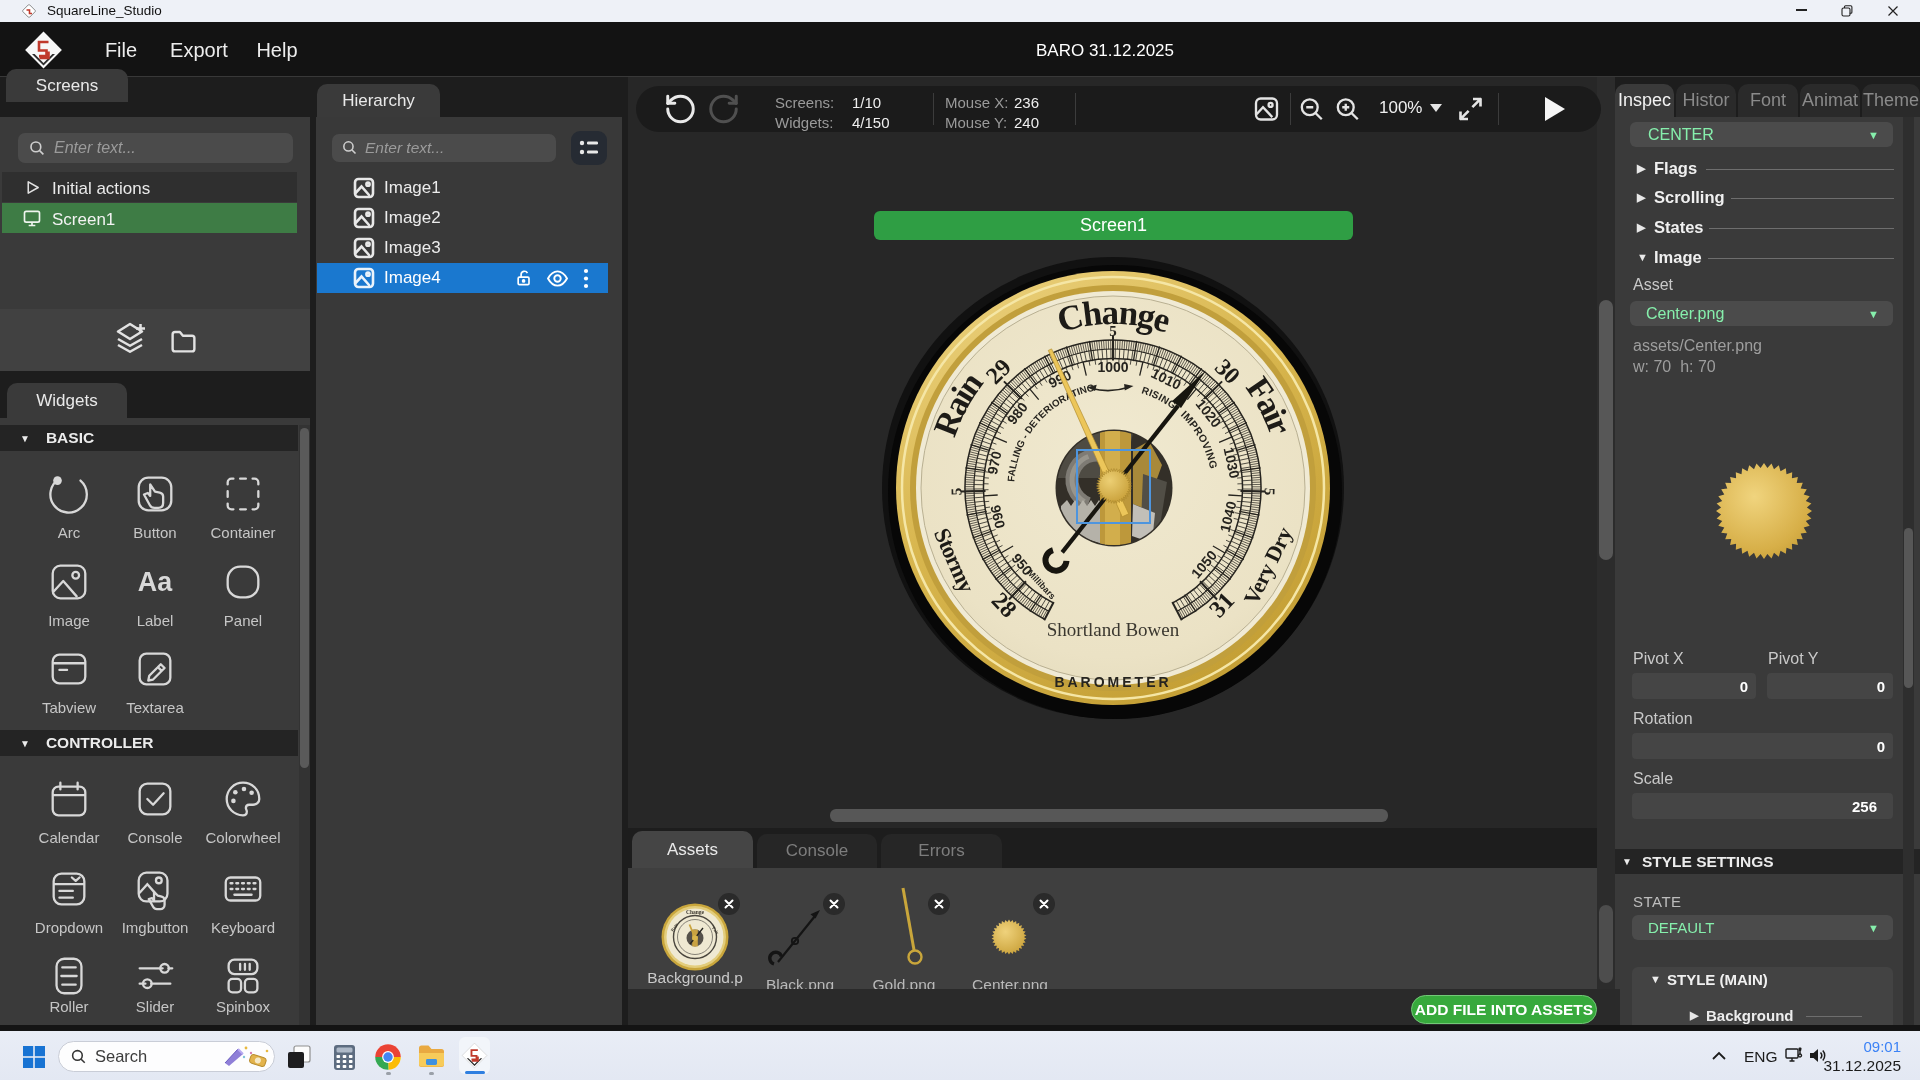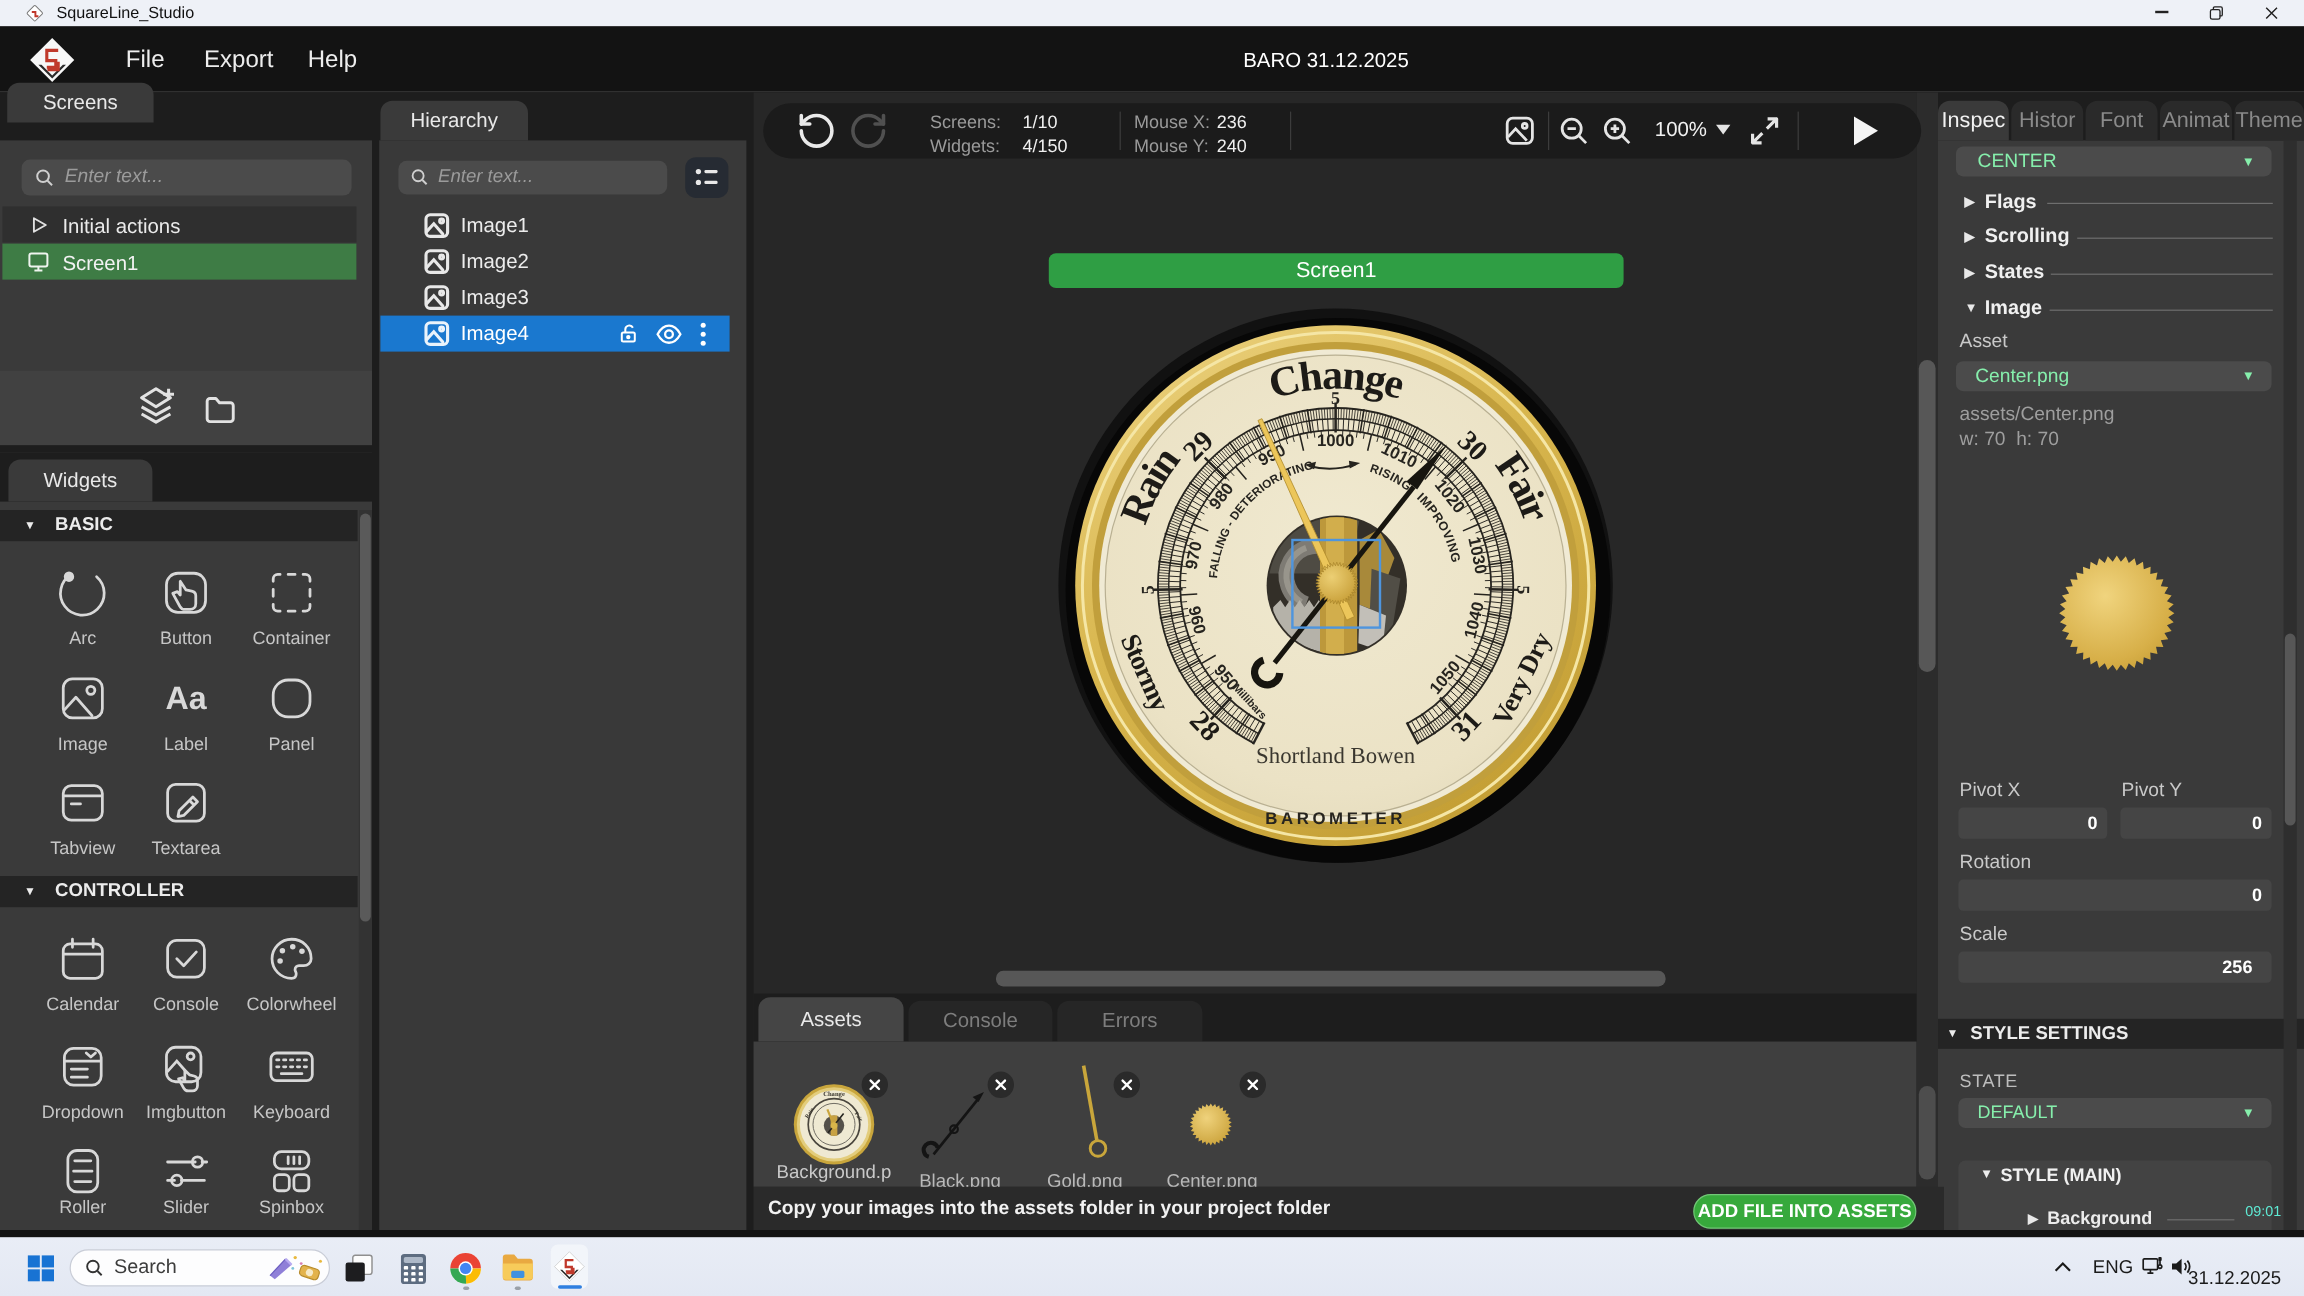--- a/index.html
+++ b/index.html
@@ -422,21 +422,20 @@
         </radialGradient>
       </defs>
       <polygon points="24.0,6.5 25.6,9.1 27.6,6.9 28.6,9.7 31.1,8.0 31.5,11.0 34.3,9.8 34.0,12.9 37.0,12.3 36.1,15.2 39.2,15.2 37.7,17.9 40.6,18.6 38.7,20.9 41.4,22.2 39.0,24.0 41.4,25.8 38.7,27.1 40.6,29.4 37.7,30.1 39.2,32.8 36.1,32.8 37.0,35.7 34.0,35.1 34.3,38.2 31.5,37.0 31.1,40.0 28.6,38.3 27.6,41.1 25.6,38.9 24.0,41.5 22.4,38.9 20.4,41.1 19.4,38.3 16.9,40.0 16.5,37.0 13.7,38.2 14.0,35.1 11.0,35.7 11.9,32.8 8.8,32.8 10.3,30.1 7.4,29.4 9.3,27.1 6.6,25.8 9.0,24.0 6.6,22.2 9.3,20.9 7.4,18.6 10.3,17.9 8.8,15.2 11.9,15.2 11.0,12.3 14.0,12.9 13.7,9.8 16.5,11.0 16.9,8.0 19.4,9.7 20.4,6.9 22.4,9.1" fill="url(#sunth)"></polygon>
     </svg>
 <div class="wlabel" style="left:695px;top:969px;font-size:15.5px;color:#c9c9c9">Background.p</div>
 <div class="wlabel" style="left:800px;top:976px;font-size:15.5px;color:#b9b9b9">Black.png</div>
 <div class="wlabel" style="left:904px;top:976px;font-size:15.5px;color:#b9b9b9">Gold.png</div>
 <div class="wlabel" style="left:1010px;top:976px;font-size:15.5px;color:#b9b9b9">Center.png</div>
 <div class="abs" style="left:1599px;top:905px;width:14px;height:78px;background:#4d4d4d;border-radius:7px"></div>
 <div class="abs" style="left:628px;top:989px;width:992px;height:39px;background:#2a2a2a"></div>
-<div class="abs" style="left:640px;top:999px;font-size:16px;font-weight:700;color:#f2f2f2">Copy your images into the assets folder in your project folder</div>
 <div class="abs" style="left:1411px;top:995px;width:186px;height:29px;background:#37a93c;border:1.5px solid #72c877;border-radius:15px;display:flex;align-items:center;justify-content:center;color:#fff;font-weight:700;font-size:15.5px">ADD FILE INTO ASSETS</div>
 <div class="tab" style="left:1615px;top:84px;width:59px;height:33px;background:#3a3a3a;color:#f2f2f2;font-size:18px">Inspec</div>
 <div class="tab" style="left:1676px;top:84px;width:60px;height:33px;background:#2a2a2a;color:#8a8a8a;font-size:18px">Histor</div>
 <div class="tab" style="left:1738px;top:84px;width:60px;height:33px;background:#2a2a2a;color:#8a8a8a;font-size:18px">Font</div>
 <div class="tab" style="left:1800px;top:84px;width:60px;height:33px;background:#2a2a2a;color:#8a8a8a;font-size:18px">Animat</div>
 <div class="tab" style="left:1862px;top:84px;width:58px;height:33px;background:#2a2a2a;color:#8a8a8a;font-size:18px">Theme</div>
 <div class="ddrow" style="left:1630px;top:122px;width:263px;height:25px">
       <span style="margin-left:18px">CENTER</span>
       <span style="position:absolute;right:14px;font-size:11px">▼</span>
     </div>
@@ -575,14 +574,14 @@
 <svg class="abs" style="left:1785px;top:1046px" width="19" height="19" viewBox="0 0 19 19" fill="none" stroke="#1b1b1b" stroke-width="1.4">
 <rect x="1" y="3" width="12" height="9" rx="1"></rect>
       <path d="M5 15 h4 M7 12 v3 M4.5 15 h5"></path>
 <path d="M15 2 v6 M15 8 a1.5 1.5 0 1 0 0.01 0"></path>
       <rect x="13.6" y="1.5" width="2.8" height="3.4" rx="0.8" fill="#1b1b1b" stroke="none"></rect>
     </svg>
 <svg class="abs" style="left:1809px;top:1047px" width="18" height="17" viewBox="0 0 18 17" fill="#1b1b1b">
       <path d="M1 6 h3.5 L9 2 v13 L4.5 11 H1 Z"></path>
       <path d="M11.5 5.5 a4.5 4.5 0 0 1 0 6 M13.8 3.5 a7.5 7.5 0 0 1 0 10" stroke="#1b1b1b" stroke-width="1.5" fill="none"></path>
     </svg>
-<div class="abs" style="left:1901px;top:1002px;font-size:12px;color:#5eead4;transform:translateX(-100%)">09:01</div>
+<div class="abs" style="left:1901px;top:1038px;font-size:15px;color:#3b82f6;transform:translateX(-100%)">09:01</div>
 <div class="abs" style="left:1901px;top:1057px;font-size:15.5px;color:#1b1b1b;transform:translateX(-100%)">31.12.2025</div>
 </div>
 </body></html>

